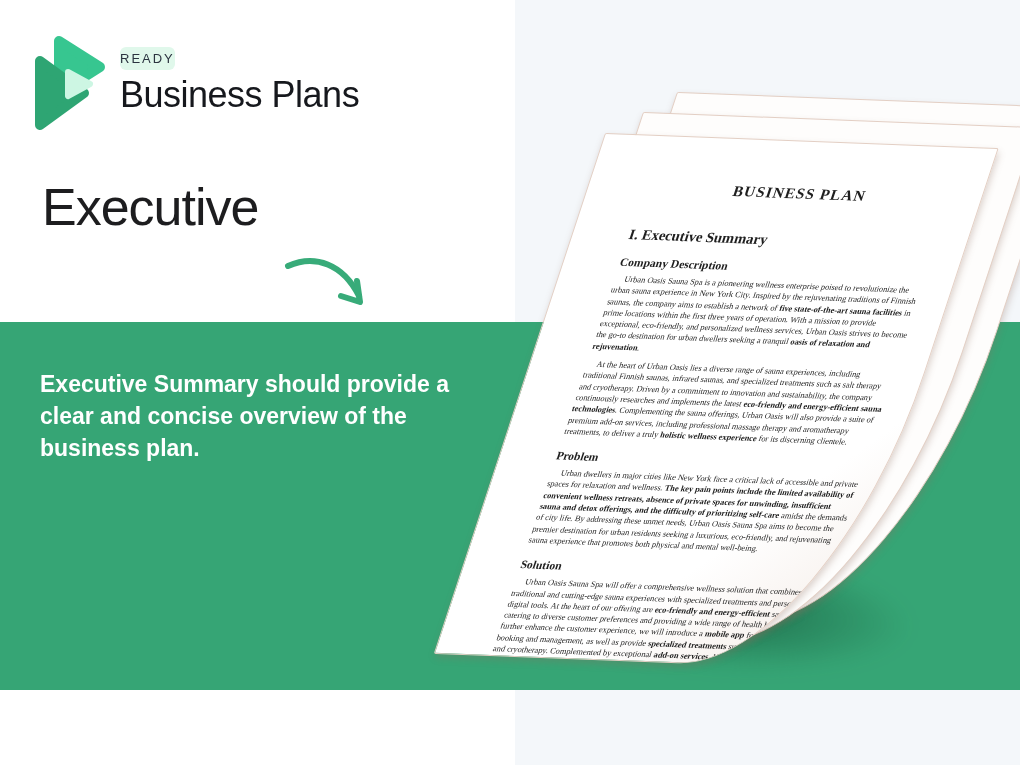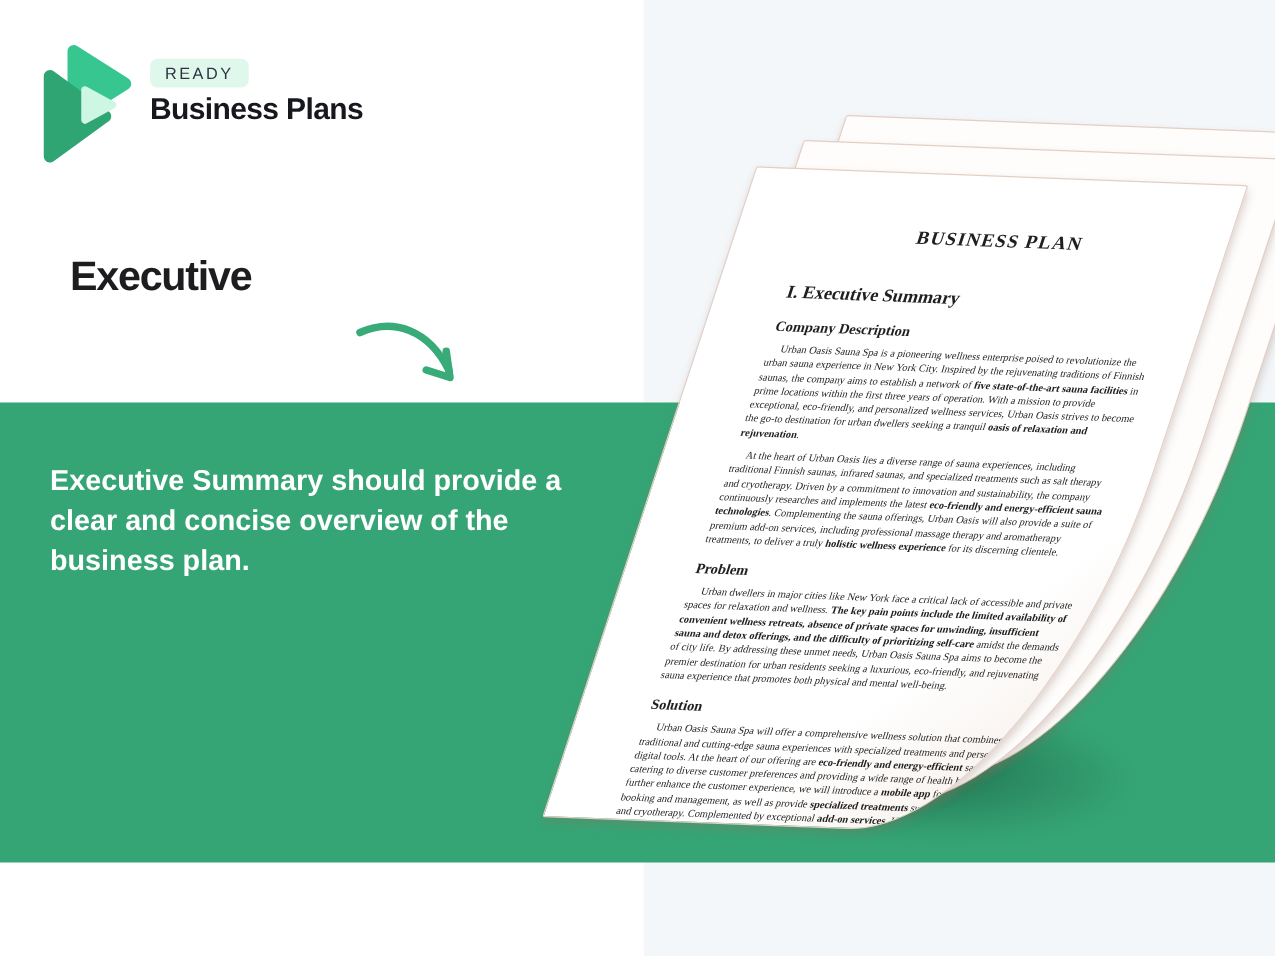--- a/index.html
+++ b/index.html
@@ -36,28 +36,28 @@
   .doc-title{font-size:15px;font-weight:700;text-align:center;letter-spacing:1.2px;}
   .doc-h1{font-size:14.5px;font-weight:700;margin-top:30px;}
   .doc-h2{font-size:11.5px;font-weight:700;margin-top:13px;margin-bottom:6px;}
   .doc-content p{font-size:8.3px;line-height:11.3px;margin:0 0 7px 0;text-indent:10px;}
   .doc-content b{font-weight:700;}
 
   
   .logo{position:absolute;left:34px;top:34px;z-index:10;}
   .logo-mark{position:absolute;left:0;top:2px;}
   .logo-badge{position:absolute;left:86px;top:13px;display:inline-block;
-    background:#E0F8EB;color:#2B3440;border-radius:6px;padding:4px 12px;
+    background:#E0F8EB;color:#2B3440;border-radius:6px;padding:4px 0;
     font-size:13px;letter-spacing:2px;font-weight:500;}
   .logo-brand{position:absolute;left:86px;top:40px;width:260px;
-    font-size:24px;font-weight:700;color:var(--text-dark);letter-spacing:-0.5px;}
+    font-size:36px;font-weight:400;color:var(--text-dark);letter-spacing:-0.5px;}
 
   
-  .hero{position:absolute;left:40px;top:178px;z-index:10;margin:16px;
-    font-size:33px;line-height:54px;font-weight:700;letter-spacing:-1px;color:#1D1D1F;}
+  .hero{position:absolute;left:40px;top:178px;z-index:10;margin:2px;
+    font-size:52px;line-height:54px;font-weight:400;letter-spacing:-1px;color:#1D1D1F;}
   .hero .line2{color:var(--green-accent);}
 
   .arrow-svg{position:absolute;left:283px;top:250px;z-index:10;}
 
   
   .panel-text{position:absolute;left:40px;top:352px;width:452px;z-index:10;
     color:#ffffff;font-size:23px;line-height:32px;font-weight:700;}
   .panel-text p{margin:16px 0 30px 0;}
 </style>
 </head>

